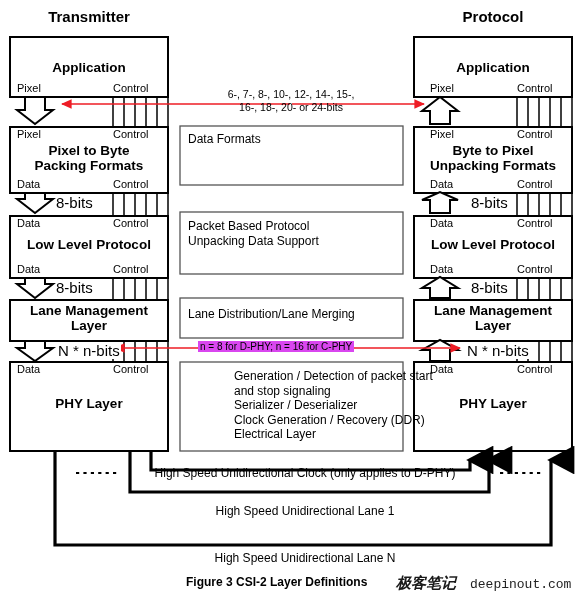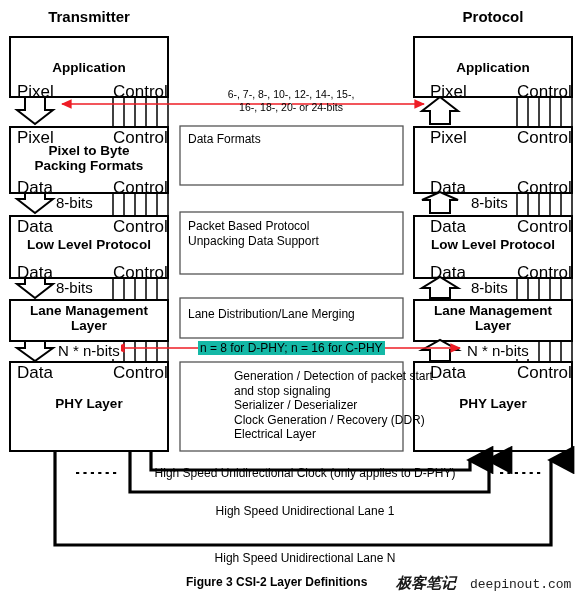--- a/index.html
+++ b/index.html
@@ -16,37 +16,37 @@
 
   .hdr{
     position:absolute;font-weight:bold;font-size:15px;text-align:center;
     letter-spacing:0px;
   }
   .boxlabel{
     position:absolute;font-weight:bold;font-size:13.5px;text-align:center;
     line-height:15px;
   }
   .port{
-    position:absolute;font-size:17px;font-weight:normal;white-space:nowrap;
+    position:absolute;font-size:11px;font-weight:normal;white-space:nowrap;
   }
   .bits{
     position:absolute;font-size:15px;white-space:nowrap;
   }
   .midtext{
     position:absolute;font-size:12px;line-height:14.5px;white-space:pre-line;
   }
   .lanelabel{
     position:absolute;font-size:12px;text-align:center;white-space:nowrap;padding-left:14px;
   }
   .annot{
     position:absolute;font-size:10.5px;text-align:center;line-height:12.5px;
     white-space:pre-line;
   }
   .nphy{
-    position:absolute;font-size:12px;white-space:nowrap;background:#14b8a6;
+    position:absolute;font-size:10px;white-space:nowrap;background:#d946ef;
     padding:0 2px;
   }
   .caption{
     position:absolute;font-size:12px;font-weight:bold;white-space:nowrap;
   }
   .wm-csdn{
     position:absolute;font-size:17px;color:#d9d9d9;
     font-family:"Liberation Sans", sans-serif;white-space:nowrap;
   }
   .wm-brush{
@@ -202,20 +202,22 @@
 
   <div class="boxlabel" style="left:10px;top:60px;width:158px;">Application</div>
   <div class="boxlabel" style="left:10px;top:143px;width:158px;white-space:pre-line;">Pixel to Byte
 Packing Formats</div>
   <div class="boxlabel" style="left:10px;top:237px;width:158px;">Low Level Protocol</div>
   <div class="boxlabel" style="left:10px;top:303px;width:158px;white-space:pre-line;">Lane Management
 Layer</div>
   <div class="boxlabel" style="left:10px;top:396px;width:158px;">PHY Layer</div>
 
   <div class="boxlabel" style="left:414px;top:60px;width:158px;">Application</div>
+  <div class="boxlabel" style="left:414px;top:143px;width:158px;white-space:pre-line;">Byte to Pixel
+Unpacking Formats</div>
   <div class="boxlabel" style="left:414px;top:237px;width:158px;">Low Level Protocol</div>
   <div class="boxlabel" style="left:414px;top:303px;width:158px;white-space:pre-line;">Lane Management
 Layer</div>
   <div class="boxlabel" style="left:414px;top:396px;width:158px;">PHY Layer</div>
 
   <div class="port" style="left:17px;top:82px;">Pixel</div>
   <div class="port" style="left:113px;top:82px;">Control</div>
 
   <div class="port" style="left:17px;top:128px;">Pixel</div>
   <div class="port" style="left:113px;top:128px;">Control</div>

